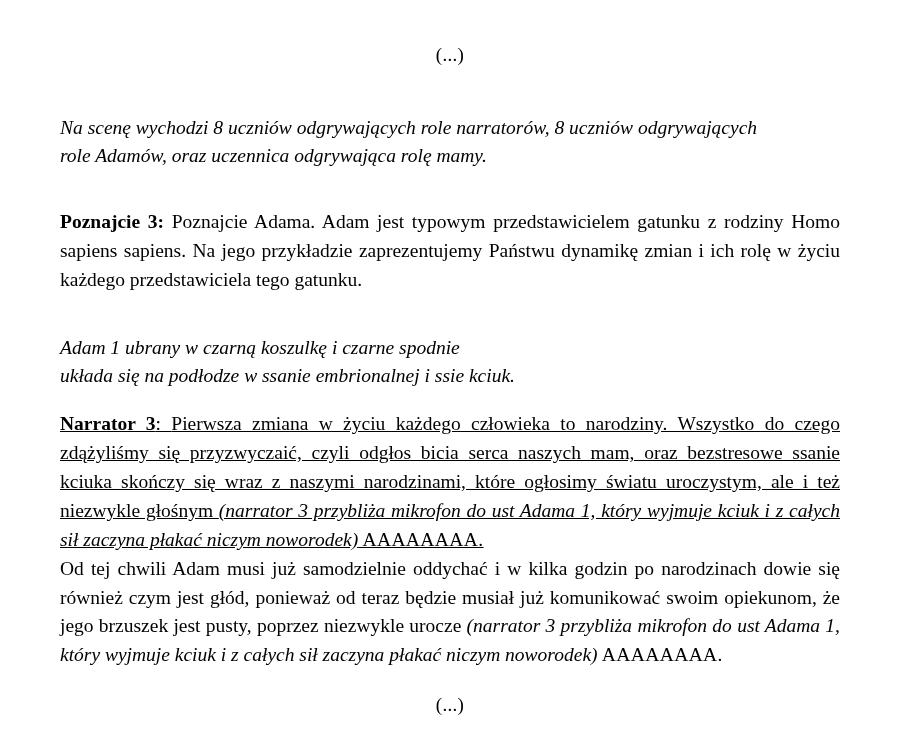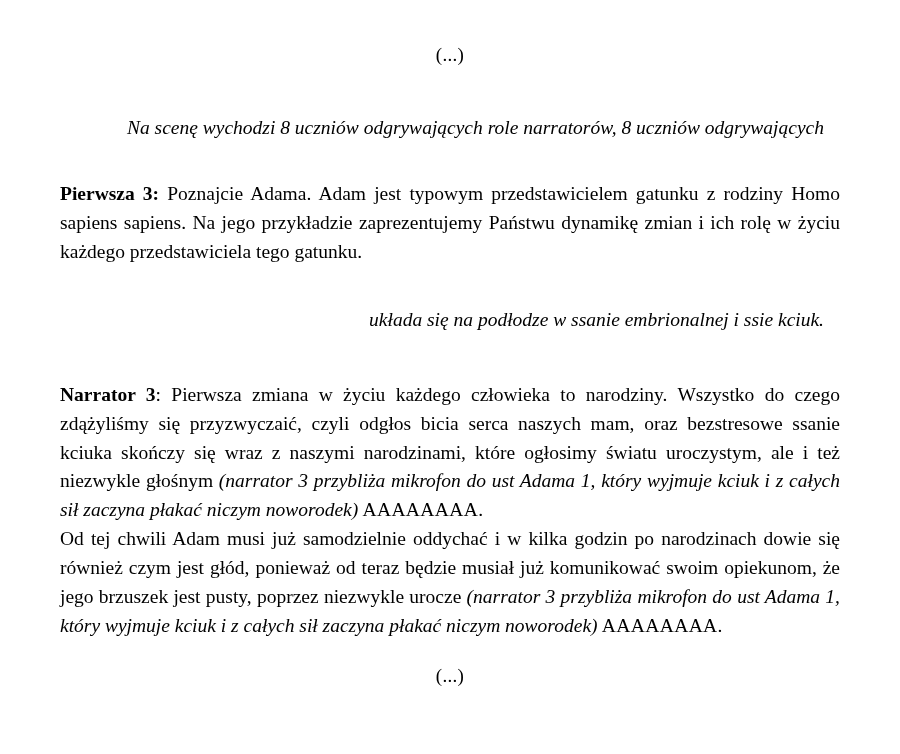--- a/index.html
+++ b/index.html
@@ -32,63 +32,65 @@
     text-align: center;
     font-size: 19px;
     line-height: 1.2;
     letter-spacing: 0.3px;
   }
   .ellipsis-top    { margin: 8px 0 0 0; }
   .ellipsis-bottom { margin: 24px 0 0 0; }
 
   
   .stage-direction {
-    text-align: right;
+    text-align: left;
     font-style: italic;
     font-size: 19.5px;
     line-height: 1.45;
-    margin: 16px;
+    margin: 0;
   }
   .stage-direction .sd-line { display: block; }
 
   .sd-cast   { margin-top: 47px; }
   .sd-adam   { margin-top: 39px; }
 
   
   .speech {
     text-align: justify;
     text-justify: inter-word;
     font-size: 19.5px;
     line-height: 1.48;
     margin: 0;
     hyphens: none;
   }
   .speech-intro  { margin-top: 38px; }
-  .speech-birth  { margin-top: 47px; }
+  .speech-birth  { margin-top: 20px; text-decoration: underline; }
   .speech-cont   { margin-top: 0; font-family: Liberation Serif, serif; }
 
   .speaker       { font-weight: bold; }
   .stage-inline  { font-style: italic; }
   .cry           { font-style: normal; letter-spacing: 0.4px; }
 </style>
 </head>
 <body>
 
 <div class="page">
   <div class="col">
 
     <p class="ellipsis-marker ellipsis-top">(...)</p>
 
     <p class="stage-direction sd-cast">
       <span class="sd-line">Na scenę wychodzi 8 uczniów odgrywających role narratorów, 8 uczniów odgrywających</span>
+      <span class="sd-line">role Adamów, oraz uczennica odgrywająca rolę mamy.</span>
     </p>
 
-    <p class="speech speech-intro"><span class="speaker">Pierwsza 3:</span> <span>Poznajcie Adama. Adam jest typowym przedstawicielem gatunku z rodziny Homo sapiens sapiens. Na jego przykładzie zaprezentujemy Państwu dynamikę zmian i ich rolę w życiu każdego przedstawiciela tego gatunku.</span></p>
+    <p class="speech speech-intro"><span class="speaker">Poznajcie 3:</span> <span>Poznajcie Adama. Adam jest typowym przedstawicielem gatunku z rodziny Homo sapiens sapiens. Na jego przykładzie zaprezentujemy Państwu dynamikę zmian i ich rolę w życiu każdego przedstawiciela tego gatunku.</span></p>
 
     <p class="stage-direction sd-adam">
+      <span class="sd-line">Adam 1 ubrany w czarną koszulkę i czarne spodnie</span>
       <span class="sd-line">układa się na podłodze w ssanie embrionalnej i ssie kciuk.</span>
     </p>
 
     <p class="speech speech-birth"><span class="speaker">Narrator 3</span><span>:</span> <span>Pierwsza zmiana w życiu każdego człowieka to narodziny. Wszystko do czego zdążyliśmy się przyzwyczaić, czyli odgłos bicia serca naszych mam, oraz bezstresowe ssanie kciuka skończy się wraz z naszymi narodzinami, które ogłosimy światu uroczystym, ale i też niezwykle głośnym </span><span class="stage-inline">(narrator 3 przybliża mikrofon do ust Adama 1, który wyjmuje kciuk i z całych sił zaczyna płakać niczym noworodek)</span><span class="cry"> AAAAAAAA.</span></p>
 
     <p class="speech speech-cont"><span>Od tej chwili Adam musi już samodzielnie oddychać i w kilka godzin po narodzinach dowie się również czym jest głód, ponieważ od teraz będzie musiał już komunikować swoim opiekunom, że jego brzuszek jest pusty, poprzez niezwykle urocze </span><span class="stage-inline">(narrator 3 przybliża mikrofon do ust Adama 1, który wyjmuje kciuk i z całych sił zaczyna płakać niczym noworodek)</span><span class="cry"> AAAAAAAA.</span></p>
 
     <p class="ellipsis-marker ellipsis-bottom">(...)</p>
 
   </div>

